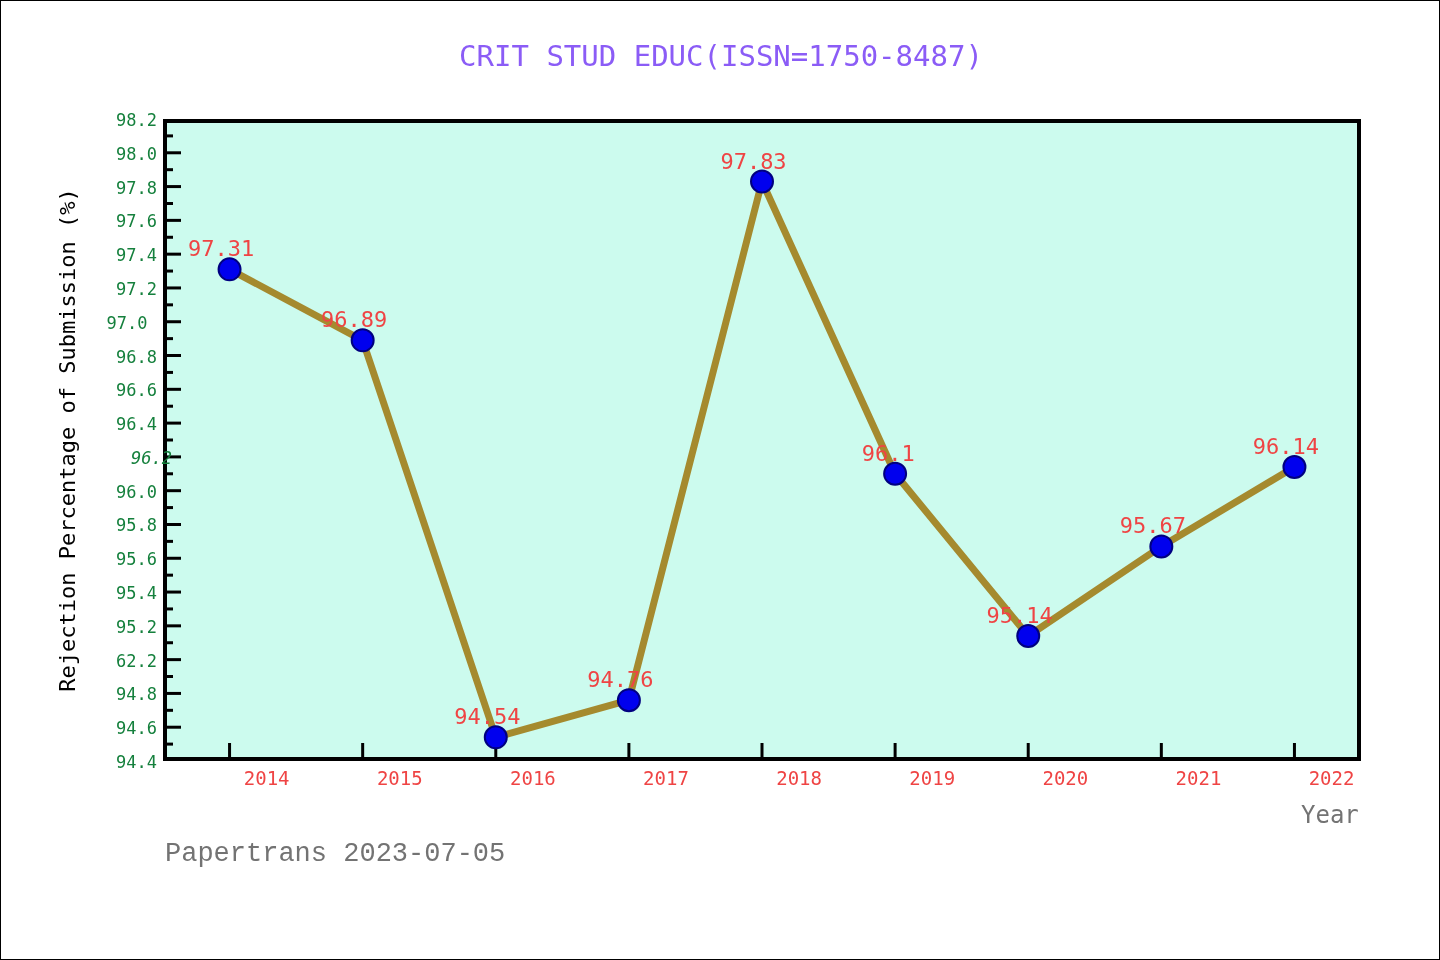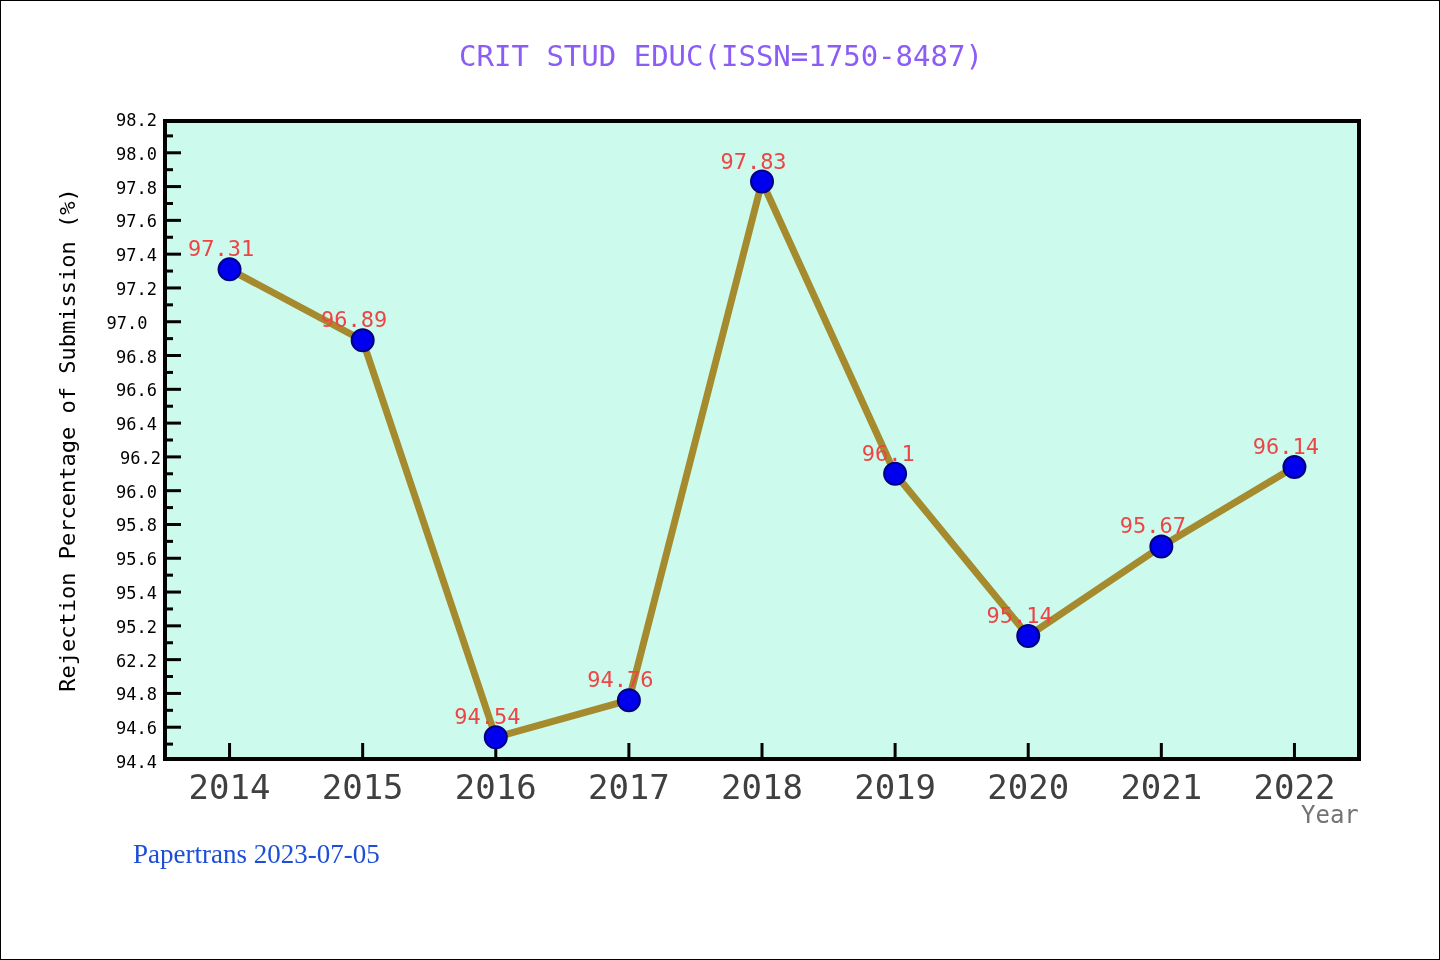--- a/index.html
+++ b/index.html
@@ -44,29 +44,29 @@
     left: 162px;
     top: 118px;
     width: 1198px;
     height: 642px;
   }
   .ytick-label {
     position: absolute;
     text-align: right;
     font-family: "DejaVu Sans Mono", "Liberation Mono", monospace;
     font-size: 17px;
-    color: #000000;
+    color: #15803d;
     white-space: nowrap;
   }
   .xtick-label {
     position: absolute;
-    text-align: center;
-    font-family: "DejaVu Sans Mono", "Liberation Mono", monospace;
-    font-size: 34px;
-    color: #404040;
+    text-align: right;
+    font-family: "DejaVu Sans Mono", "Liberation Mono", monospace;
+    font-size: 19px;
+    color: #ef4444;
     white-space: nowrap;
   }
   .point-label {
     position: absolute;
     font-family: "DejaVu Sans Mono", "Liberation Mono", monospace;
     font-size: 22px;
     color: #ef4444;
     white-space: nowrap;
   }
   #ylabel-wrap {
@@ -91,24 +91,24 @@
     position: absolute;
     left: 1300px;
     top: 800px;
     font-family: "DejaVu Sans Mono", "Liberation Mono", monospace;
     font-size: 24px;
     color: #737373;
     white-space: nowrap;
   }
   .footer-line {
     position: absolute;
-    left: 132px;
-    font-family: Liberation Serif, serif;
+    left: 164px;
+    font-family: Liberation Mono, monospace;
     font-size: 27px;
-    color: #1d4ed8;
+    color: #737373;
     white-space: nowrap;
   }
   #footer-1 { top: 838px; }
   #footer-2 { top: 890px; }
 </style>
 </head>
 <body>
 
 <div id="page">
 
@@ -189,21 +189,21 @@
       <div class="ytick-label" style="width: 60px; left: 96px; top: 109px;">98.2</div>
       <div class="ytick-label" style="width: 60px; left: 96px; top: 142.789px;">98.0</div>
       <div class="ytick-label" style="width: 60px; left: 96px; top: 176.579px;">97.8</div>
       <div class="ytick-label" style="width: 60px; left: 96px; top: 210.368px;">97.6</div>
       <div class="ytick-label" style="width: 60px; left: 96px; top: 244.158px;">97.4</div>
       <div class="ytick-label" style="width: 60px; left: 96px; top: 277.947px;">97.2</div>
       <div class="ytick-label" style="width: 60px; left: 96px; top: 311.737px; text-align: center;">97.0</div>
       <div class="ytick-label" style="width: 60px; left: 96px; top: 345.526px;">96.8</div>
       <div class="ytick-label" style="width: 60px; left: 96px; top: 379.316px;">96.6</div>
       <div class="ytick-label" style="width: 60px; left: 96px; top: 413.105px;">96.4</div>
-      <div class="ytick-label" style="width: 60px; left: 100px; top: 446.895px;">96.2</div>
+      <div class="ytick-label" style="width: 60px; left: 111px; top: 446.895px; font-style: italic;">96.2</div>
       <div class="ytick-label" style="width: 60px; left: 96px; top: 480.684px;">96.0</div>
       <div class="ytick-label" style="width: 60px; left: 96px; top: 514.474px;">95.8</div>
       <div class="ytick-label" style="width: 60px; left: 96px; top: 548.263px;">95.6</div>
       <div class="ytick-label" style="width: 60px; left: 96px; top: 582.053px;">95.4</div>
       <div class="ytick-label" style="width: 60px; left: 96px; top: 615.842px;">95.2</div>
       <div class="ytick-label" style="width: 60px; left: 96px; top: 649.632px;">62.2</div>
       <div class="ytick-label" style="width: 60px; left: 96px; top: 683.421px;">94.8</div>
       <div class="ytick-label" style="width: 60px; left: 96px; top: 717.211px;">94.6</div>
       <div class="ytick-label" style="width: 60px; left: 96px; top: 751px;">94.4</div>
     </div>

